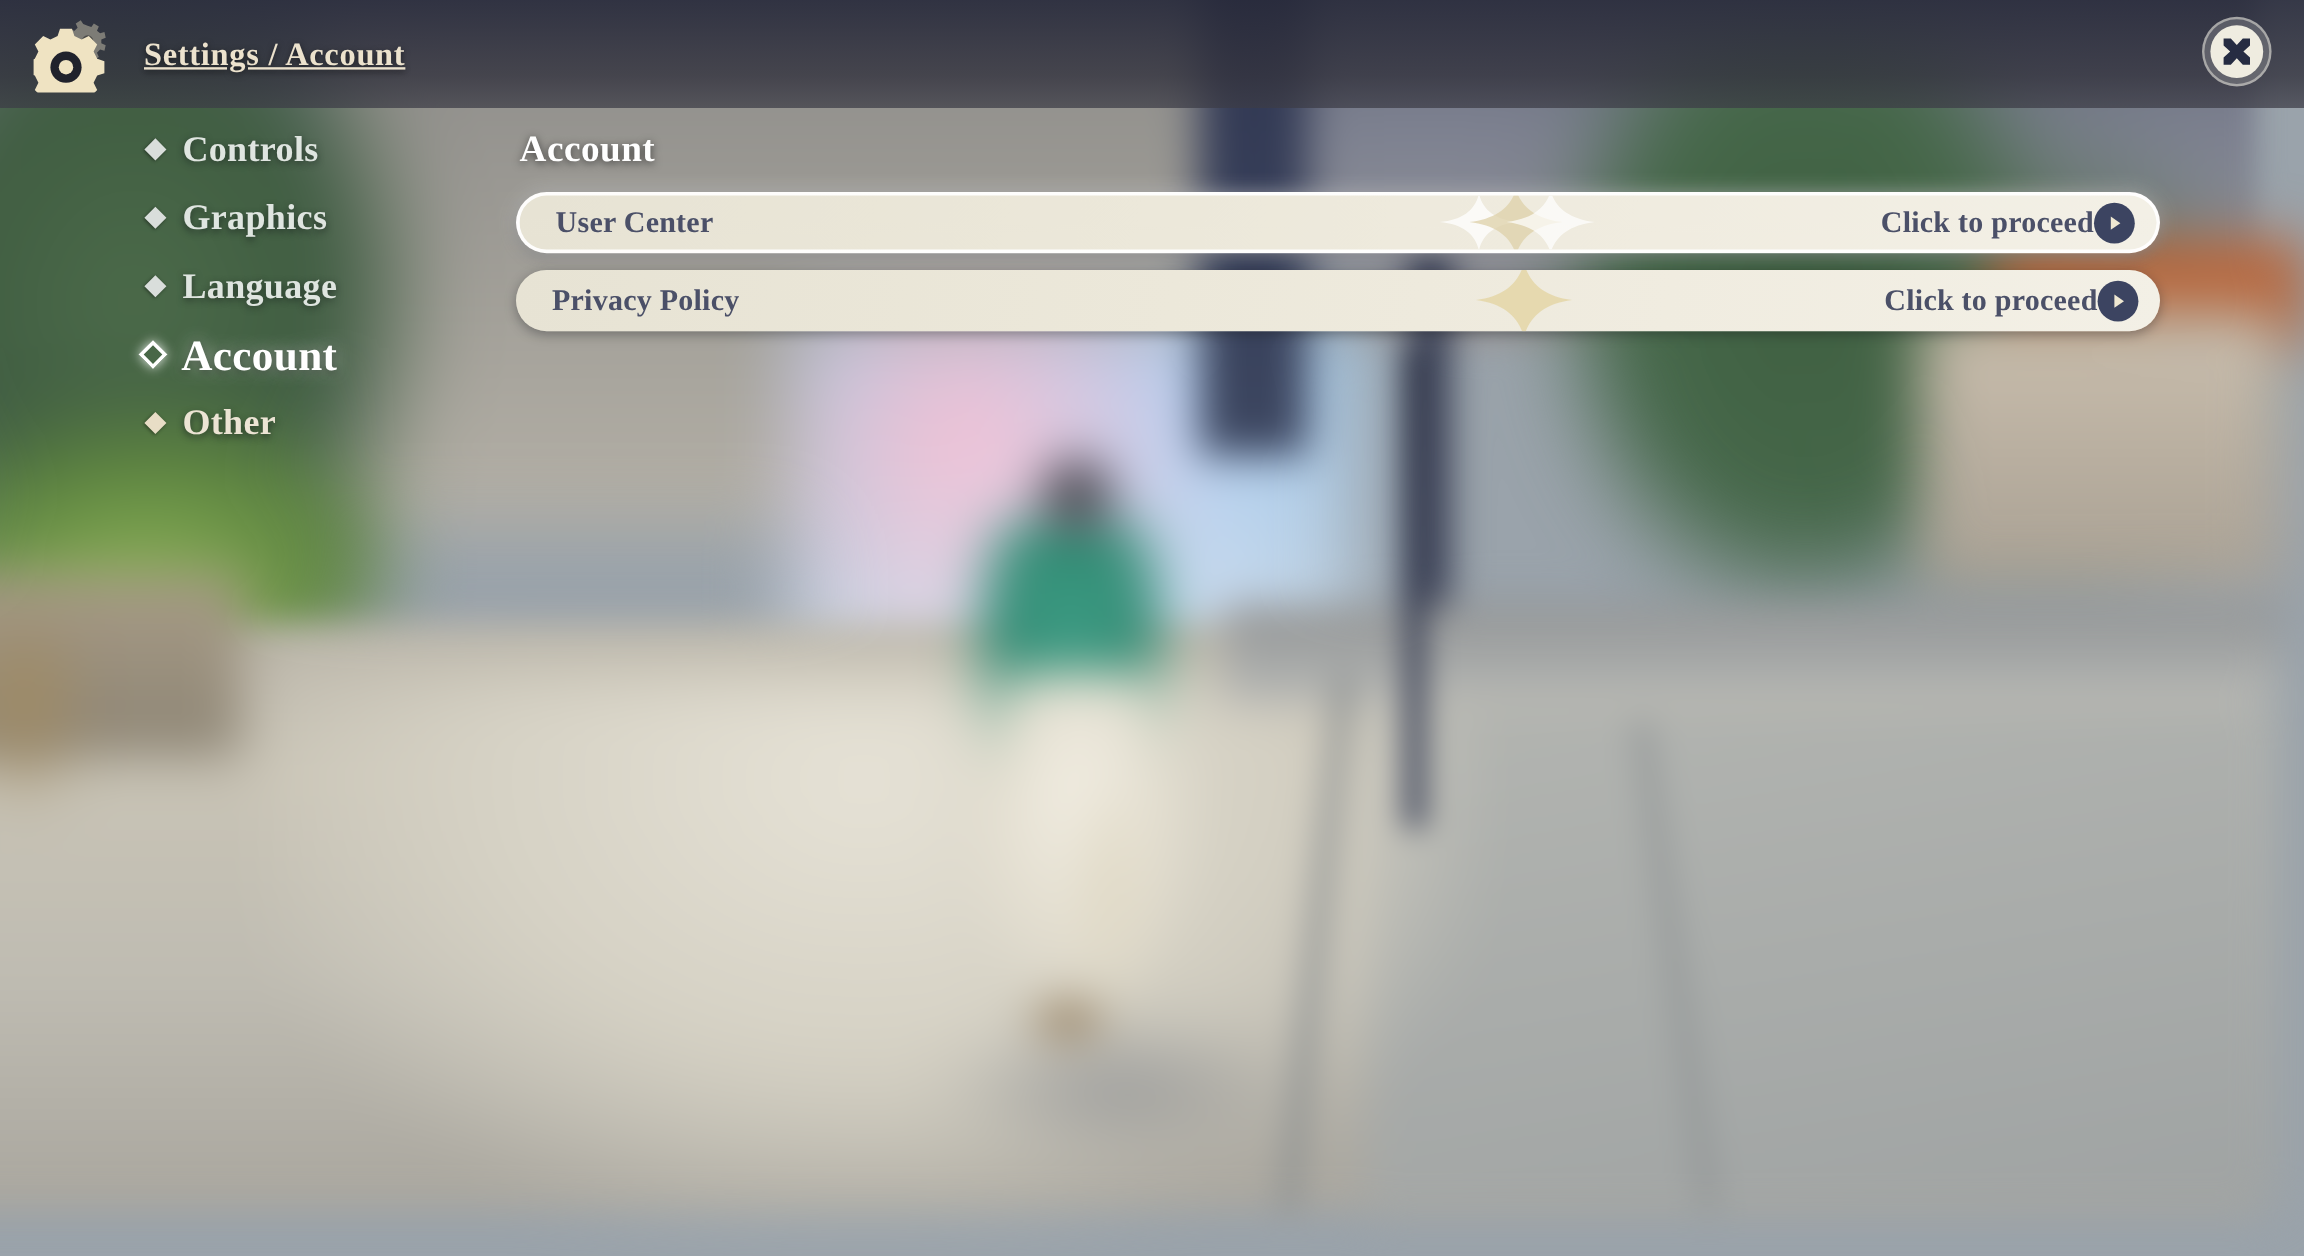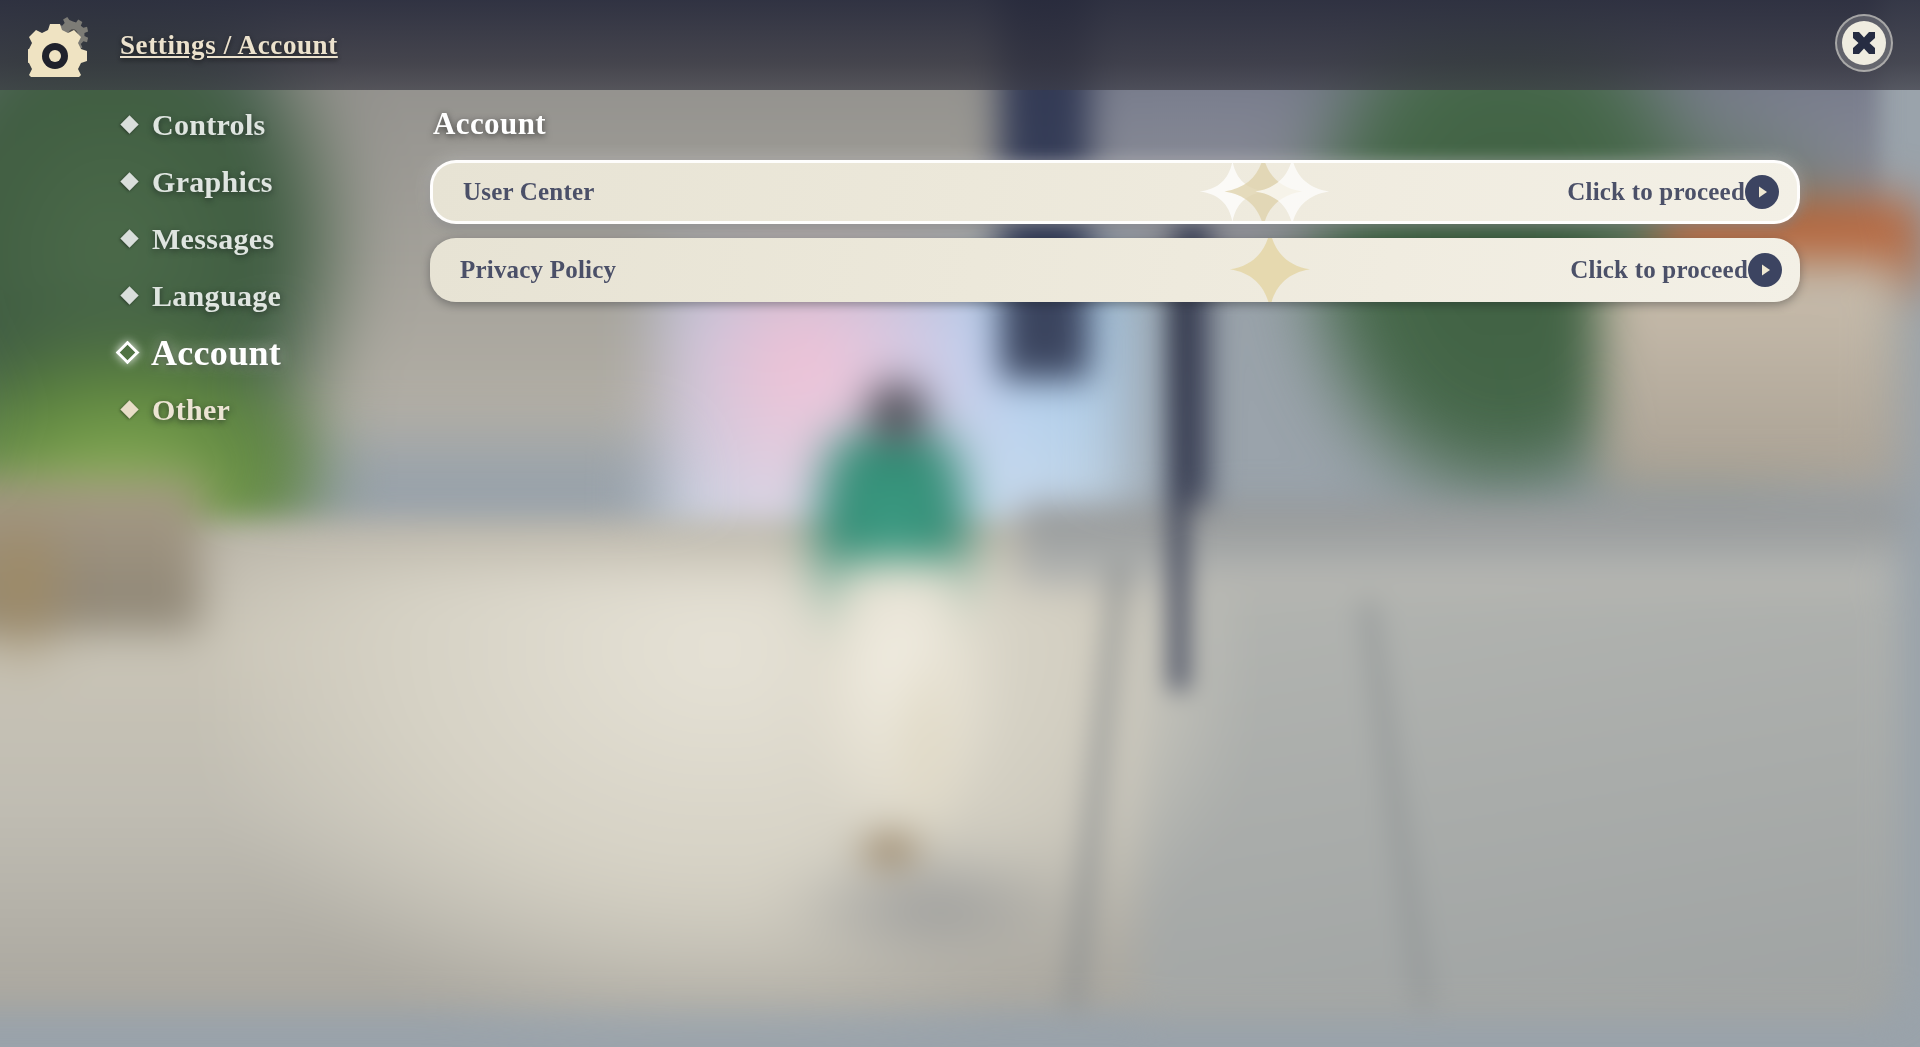--- a/index.html
+++ b/index.html
@@ -178,21 +178,21 @@
   
   #main { position:absolute; left:430px; top:106px; width:1370px; }
   #panel-title {
     font-size:31px; font-weight:700; color:#ffffff;
     letter-spacing:.4px;
     text-shadow:0 2px 7px rgba(0,0,0,.6);
     margin-bottom:18px; margin-left:3px;
   }
   .row {
     position:relative;
-    height:64px; width:1370px;
+    height:51px; width:1370px;
     border-radius:26px;
     margin-bottom:14px;
     display:flex; align-items:center;
     overflow:hidden;
     cursor:pointer;
     background:linear-gradient(100deg,#e7e3d4 0%, #ece8da 40%, #f0ece0 70%, #f3f0e6 100%);
     box-shadow:0 3px 10px rgba(20,22,30,.35);
   }
   .row.highlight {
     border:3px solid rgba(255,255,255,.93);
@@ -293,24 +293,20 @@
 </div>
 
 <div id="sidebar">
     <div class="nav-item">
       <span class="nav-dot"></span>
       <span class="nav-label">Controls</span>
     </div>
     <div class="nav-item">
       <span class="nav-dot"></span>
       <span class="nav-label">Graphics</span>
-    </div>
-    <div class="nav-item">
-      <span class="nav-dot"></span>
-      <span class="nav-label">Messages</span>
     </div>
     <div class="nav-item">
       <span class="nav-dot"></span>
       <span class="nav-label">Language</span>
     </div>
     <div class="nav-item active">
       <span class="nav-dot"></span>
       <span class="nav-label">Account</span>
     </div>
     <div class="nav-item muted">

